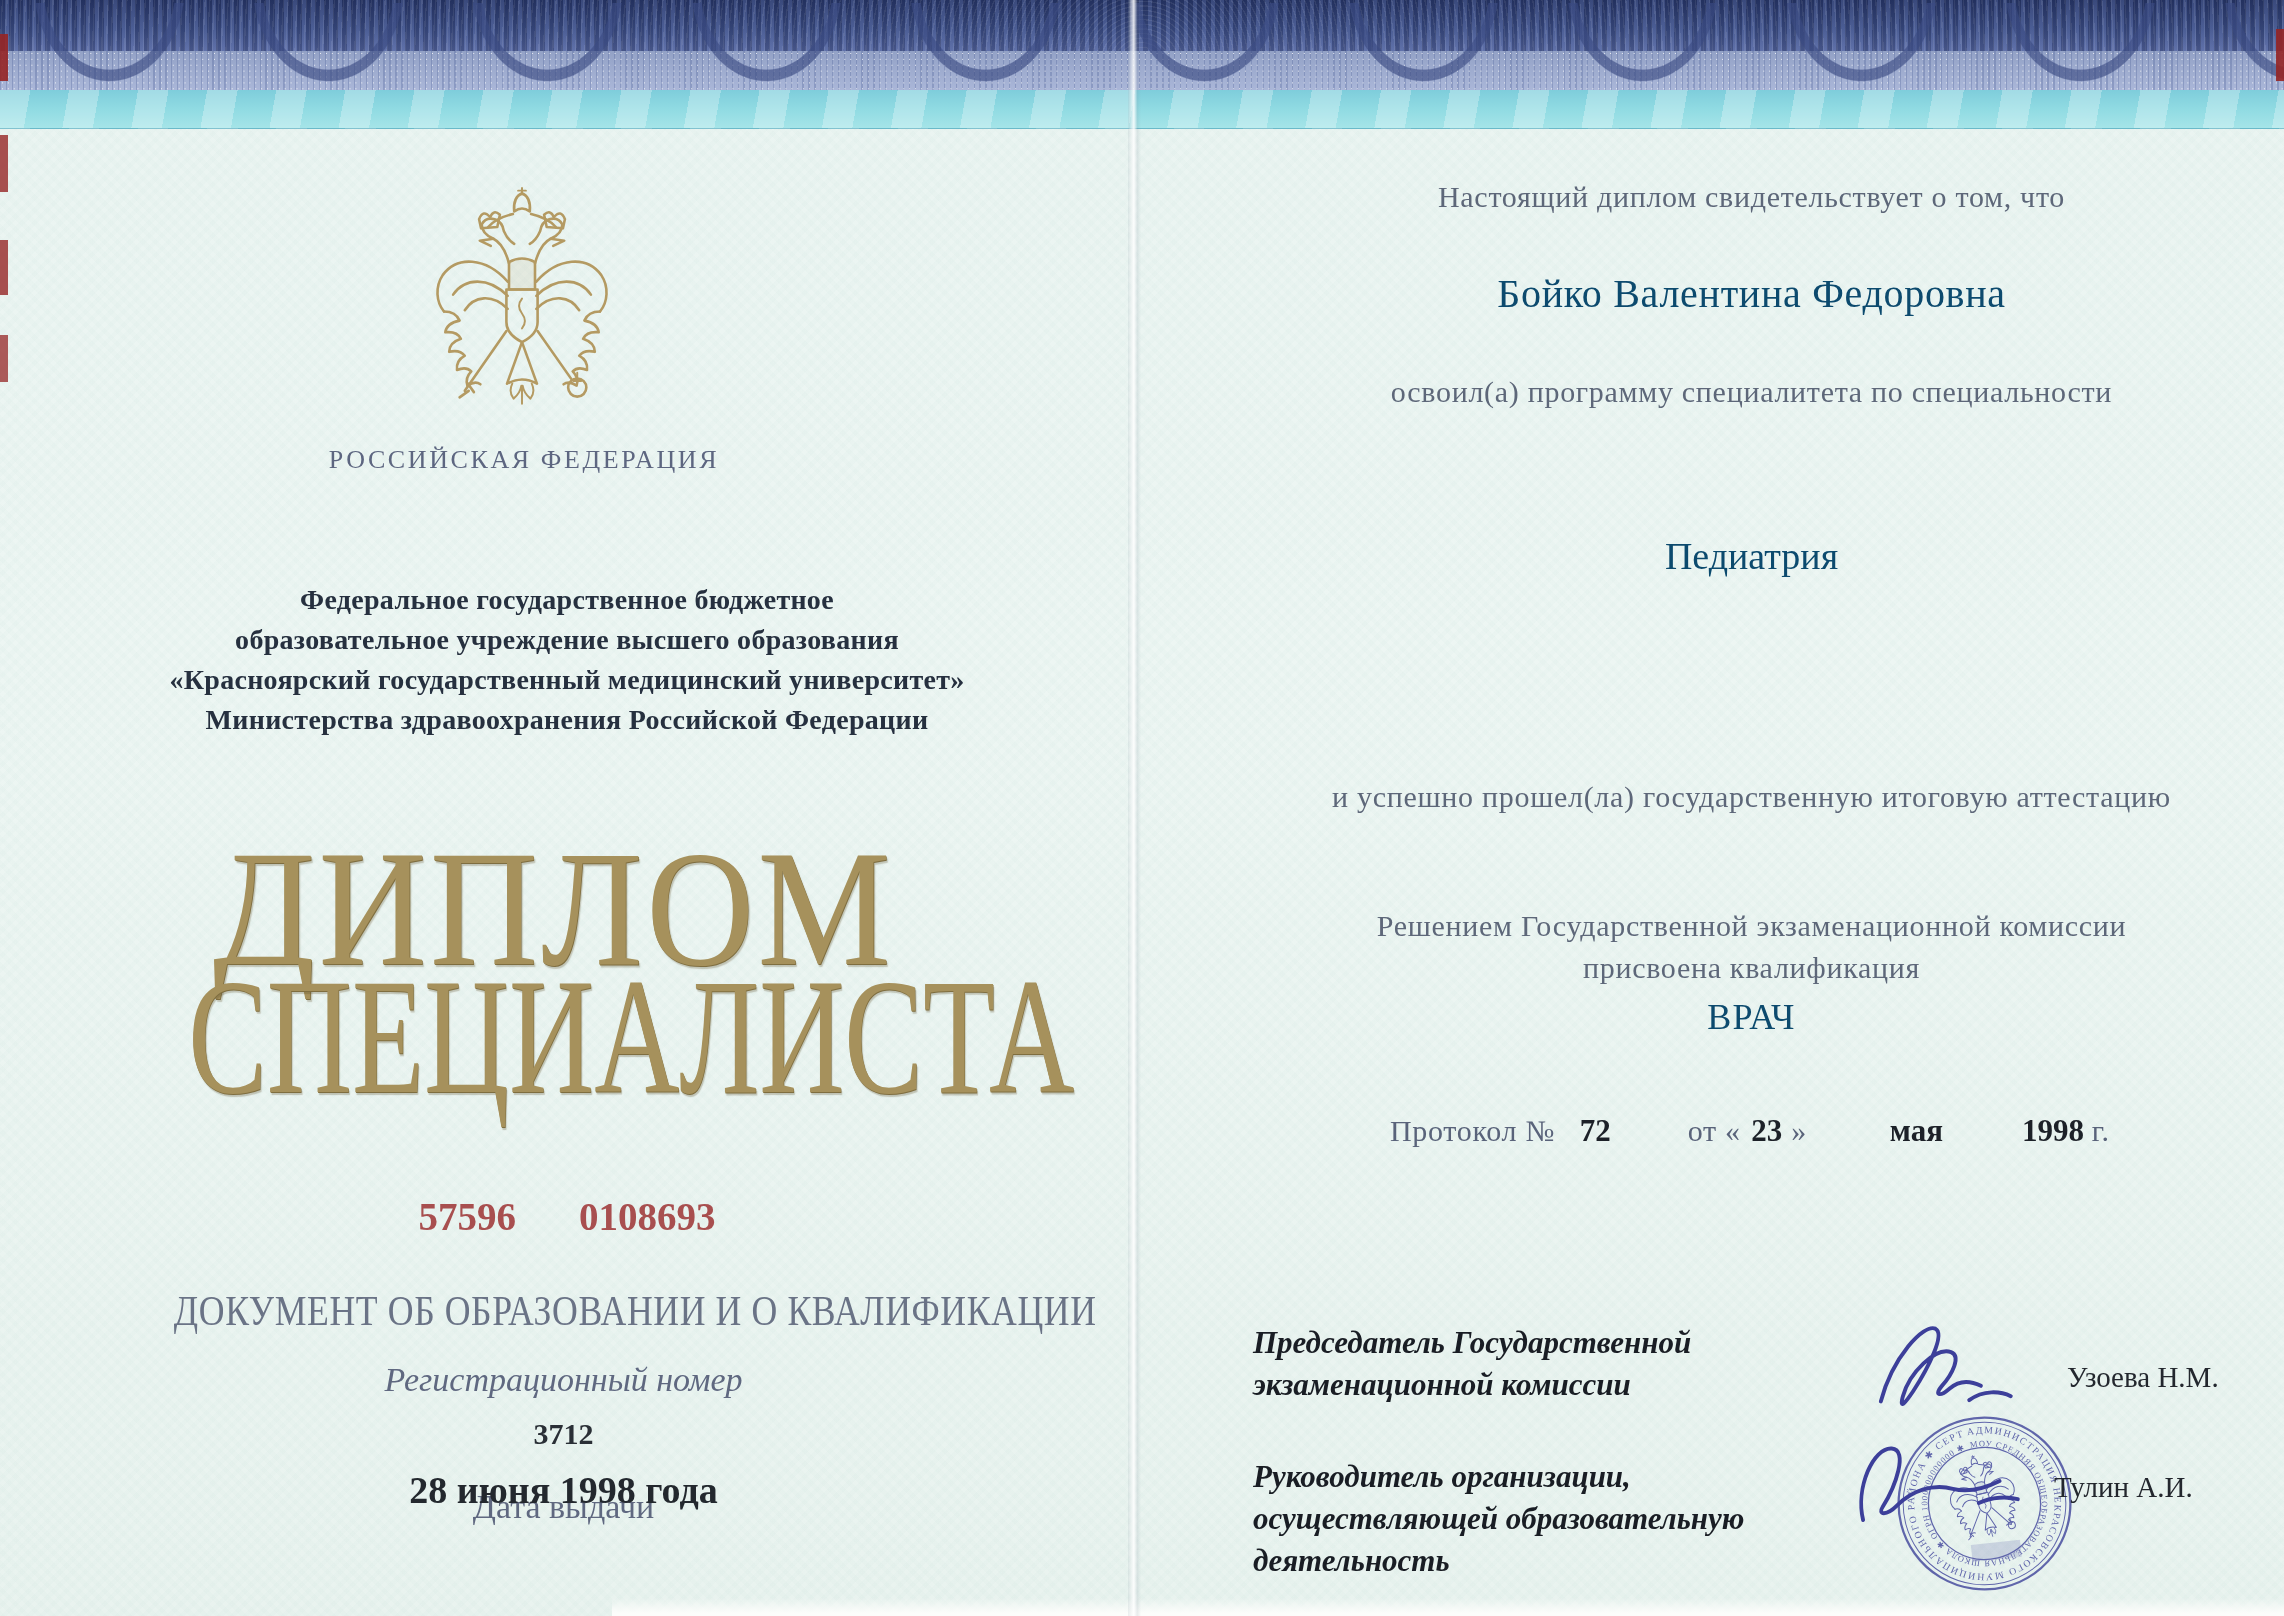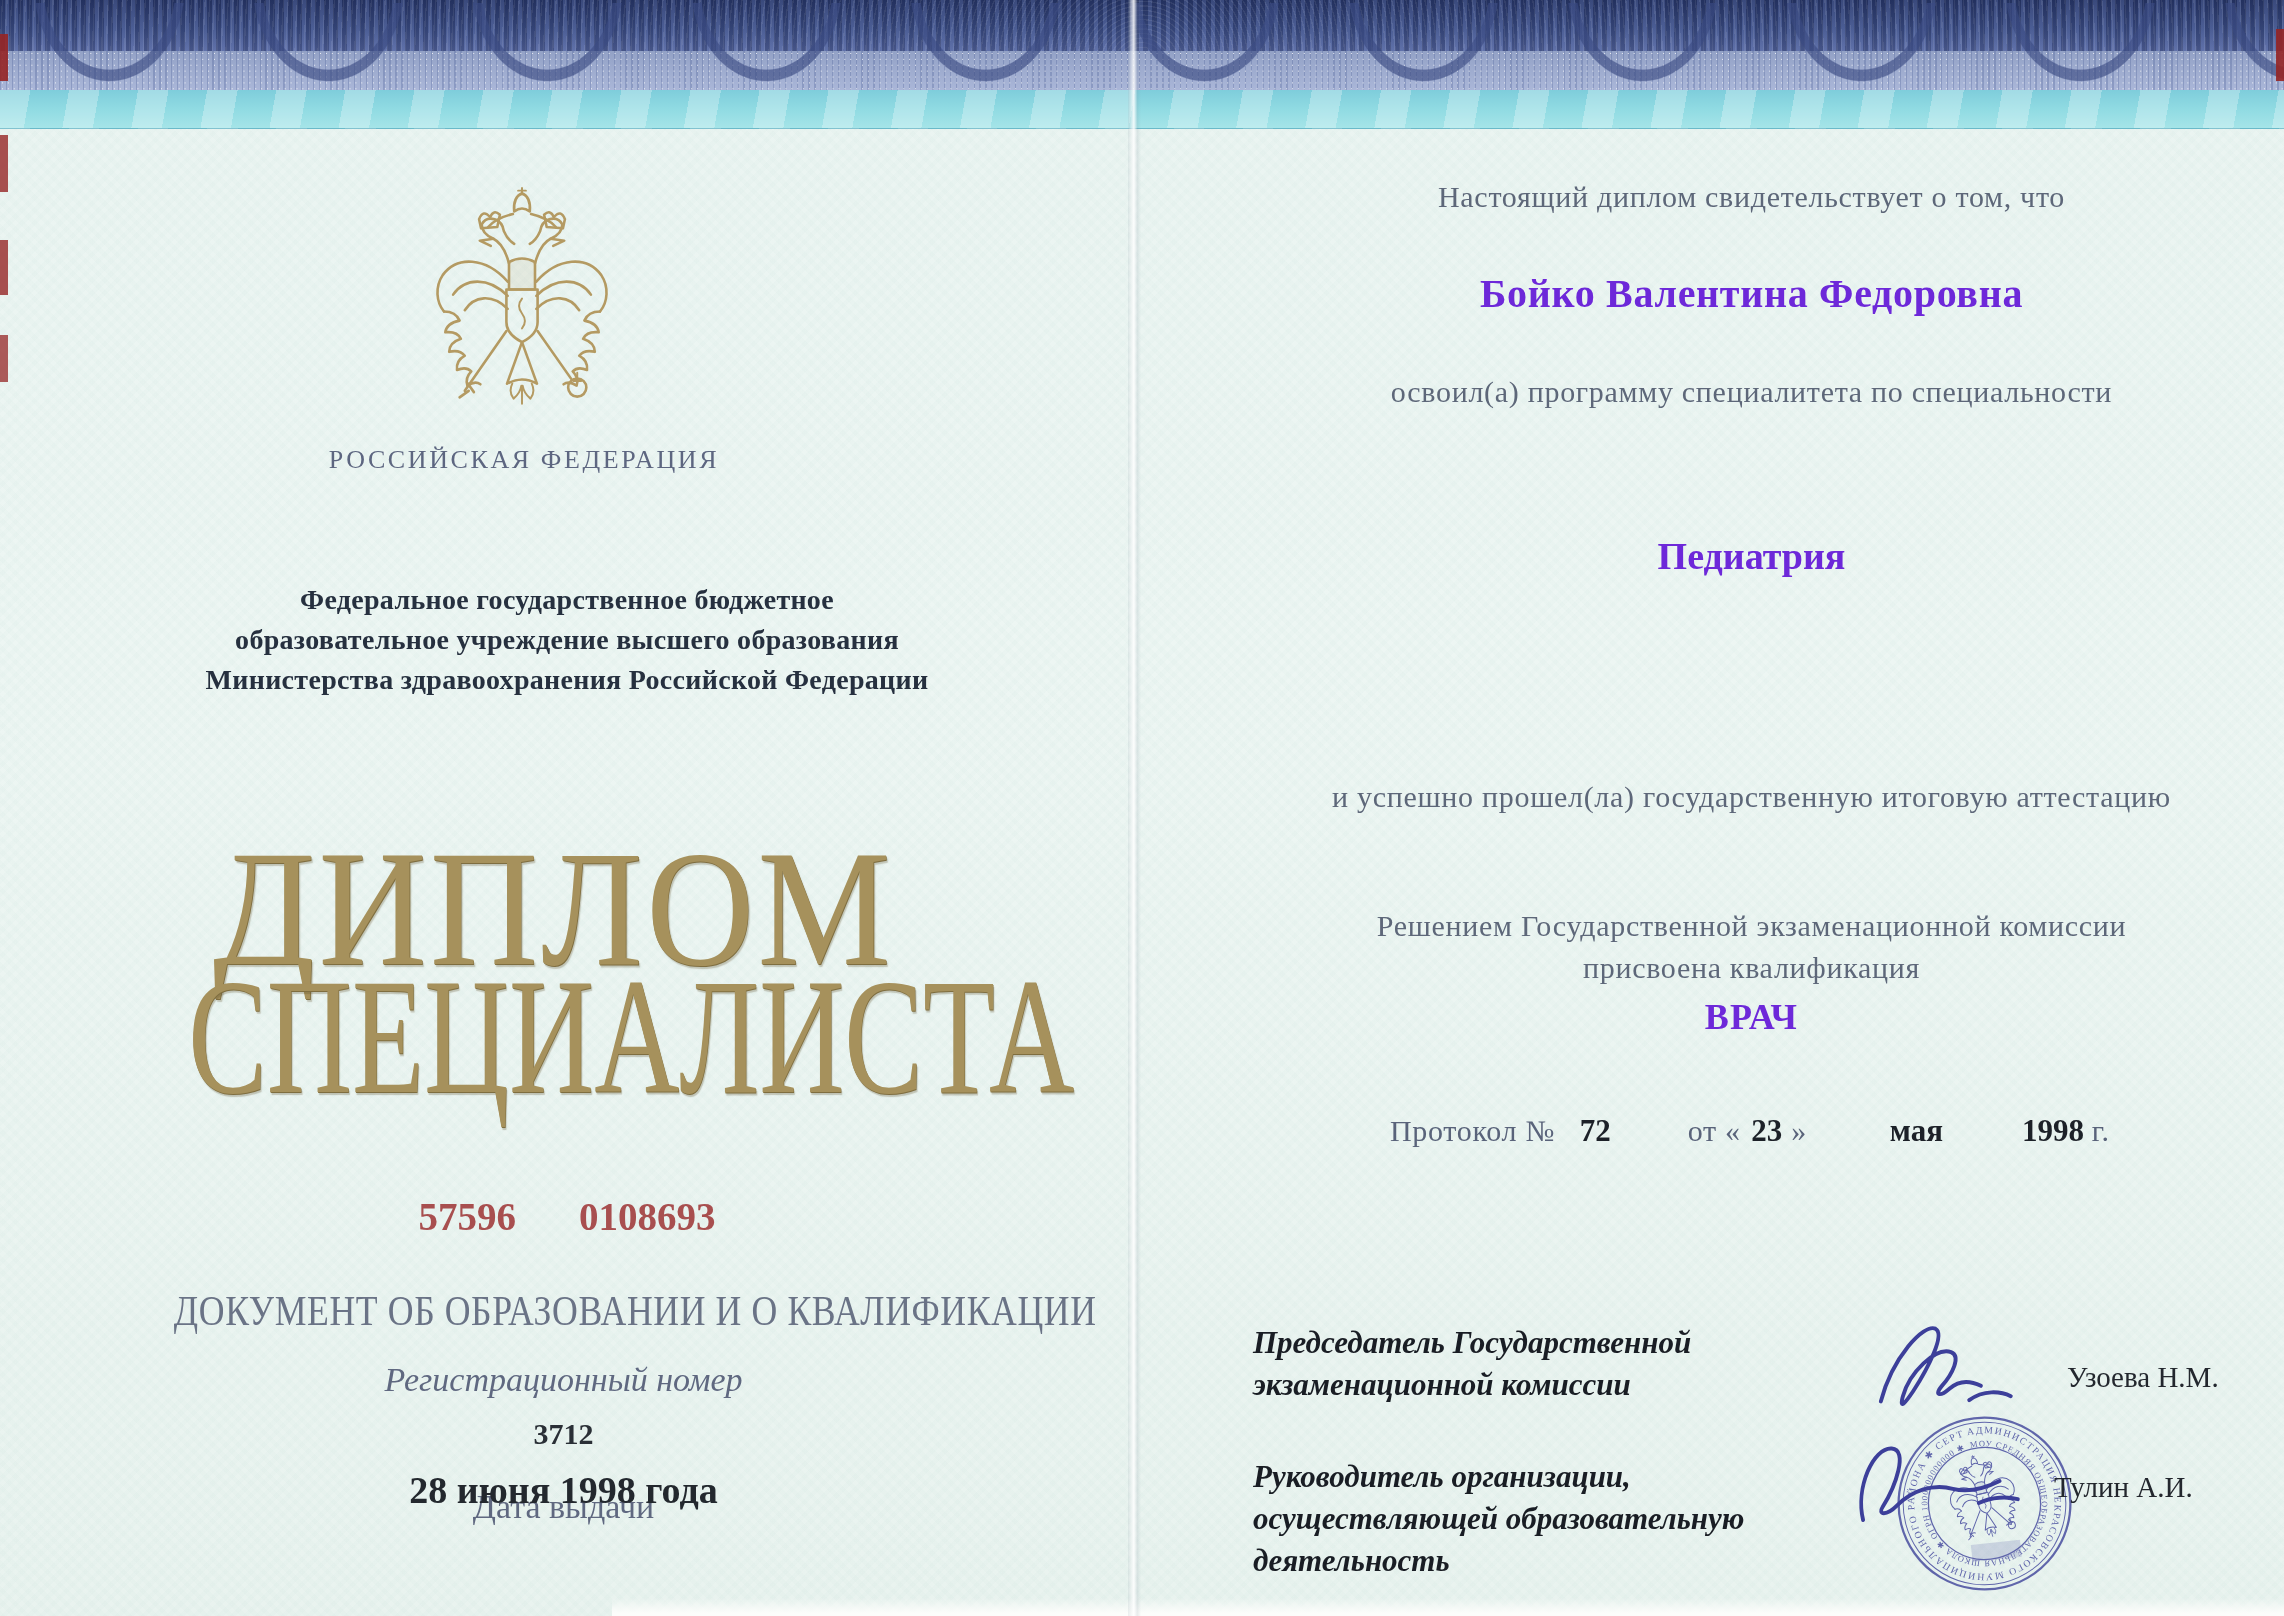--- a/index.html
+++ b/index.html
@@ -53,21 +53,21 @@
   .edge-mark.m3{top:240px;height:55px;opacity:.8;}
   .edge-mark.m4{top:335px;height:47px;opacity:.75;}
   .edge-mark.r1{left:auto;right:0;top:29px;height:52px;}
   .scan-bottom{left:612px;right:0;bottom:0;height:19.5px;
     background:linear-gradient(180deg, rgba(253,253,251,0), #fcfdfb 80%);}
   .fold-line{top:0;bottom:0;left:1128px;width:13px;
     background:linear-gradient(90deg, rgba(110,130,145,.12), rgba(255,255,255,.85) 45%, rgba(130,145,160,.16) 72%, rgba(255,255,255,0));}
   
   .center{text-align:center;}
   .gray{color:var(--muted);letter-spacing:0.7px;}
-  .b{font-weight:bold;color:#6d28d9;}
+  .b{font-weight:normal;color:#0c4a6e;}
   .country{left:296px;width:456px;top:445px;font-size:26px;letter-spacing:2.6px;color:#5d6680;}
   .institution{left:98px;width:938px;top:580px;font-size:28px;font-weight:bold;
     line-height:40px;color:#26303f;letter-spacing:0.3px;}
   .title{left:39px;width:1029px;top:844px;color:var(--title-gold);
     text-shadow:2px 2.6px 1.3px rgba(95,82,48,.30), 0.7px 0.7px 0 #8d7a48;}
   .title .ln{display:block;font-size:166px;line-height:128px;transform-origin:50% 50%;}
   .title .ln1{transform:scaleX(.9);letter-spacing:3.9px;}
   .title .ln2{transform:scaleX(.71);}
   .serials{left:313px;width:508px;top:1194px;display:flex;justify-content:center;gap:63px;
     font-size:39px;font-weight:bold;color:var(--serial-red);}
@@ -156,20 +156,21 @@
 
 <svg class="abs emblem" width="182" height="257" viewBox="0 0 280 395">
   <use href="#dheagle" width="280" height="395" style="color:var(--gold)"></use>
 </svg>
 
 <div class="abs center country">РОССИЙСКАЯ ФЕДЕРАЦИЯ</div>
 
 <div class="abs center institution">
   <span style="display:block">Федеральное государственное бюджетное</span>
   <span style="display:block">образовательное учреждение высшего образования</span>
+  <span style="display:block">«Красноярский государственный медицинский университет»</span>
   <span style="display:block">Министерства здравоохранения Российской Федерации</span>
 </div>
 
 <div class="abs center title">
   <span class="ln ln1">ДИПЛОМ</span>
   <span class="ln ln2">СПЕЦИАЛИСТА</span>
 </div>
 
 <div class="abs serials">
   <span>57596</span>

